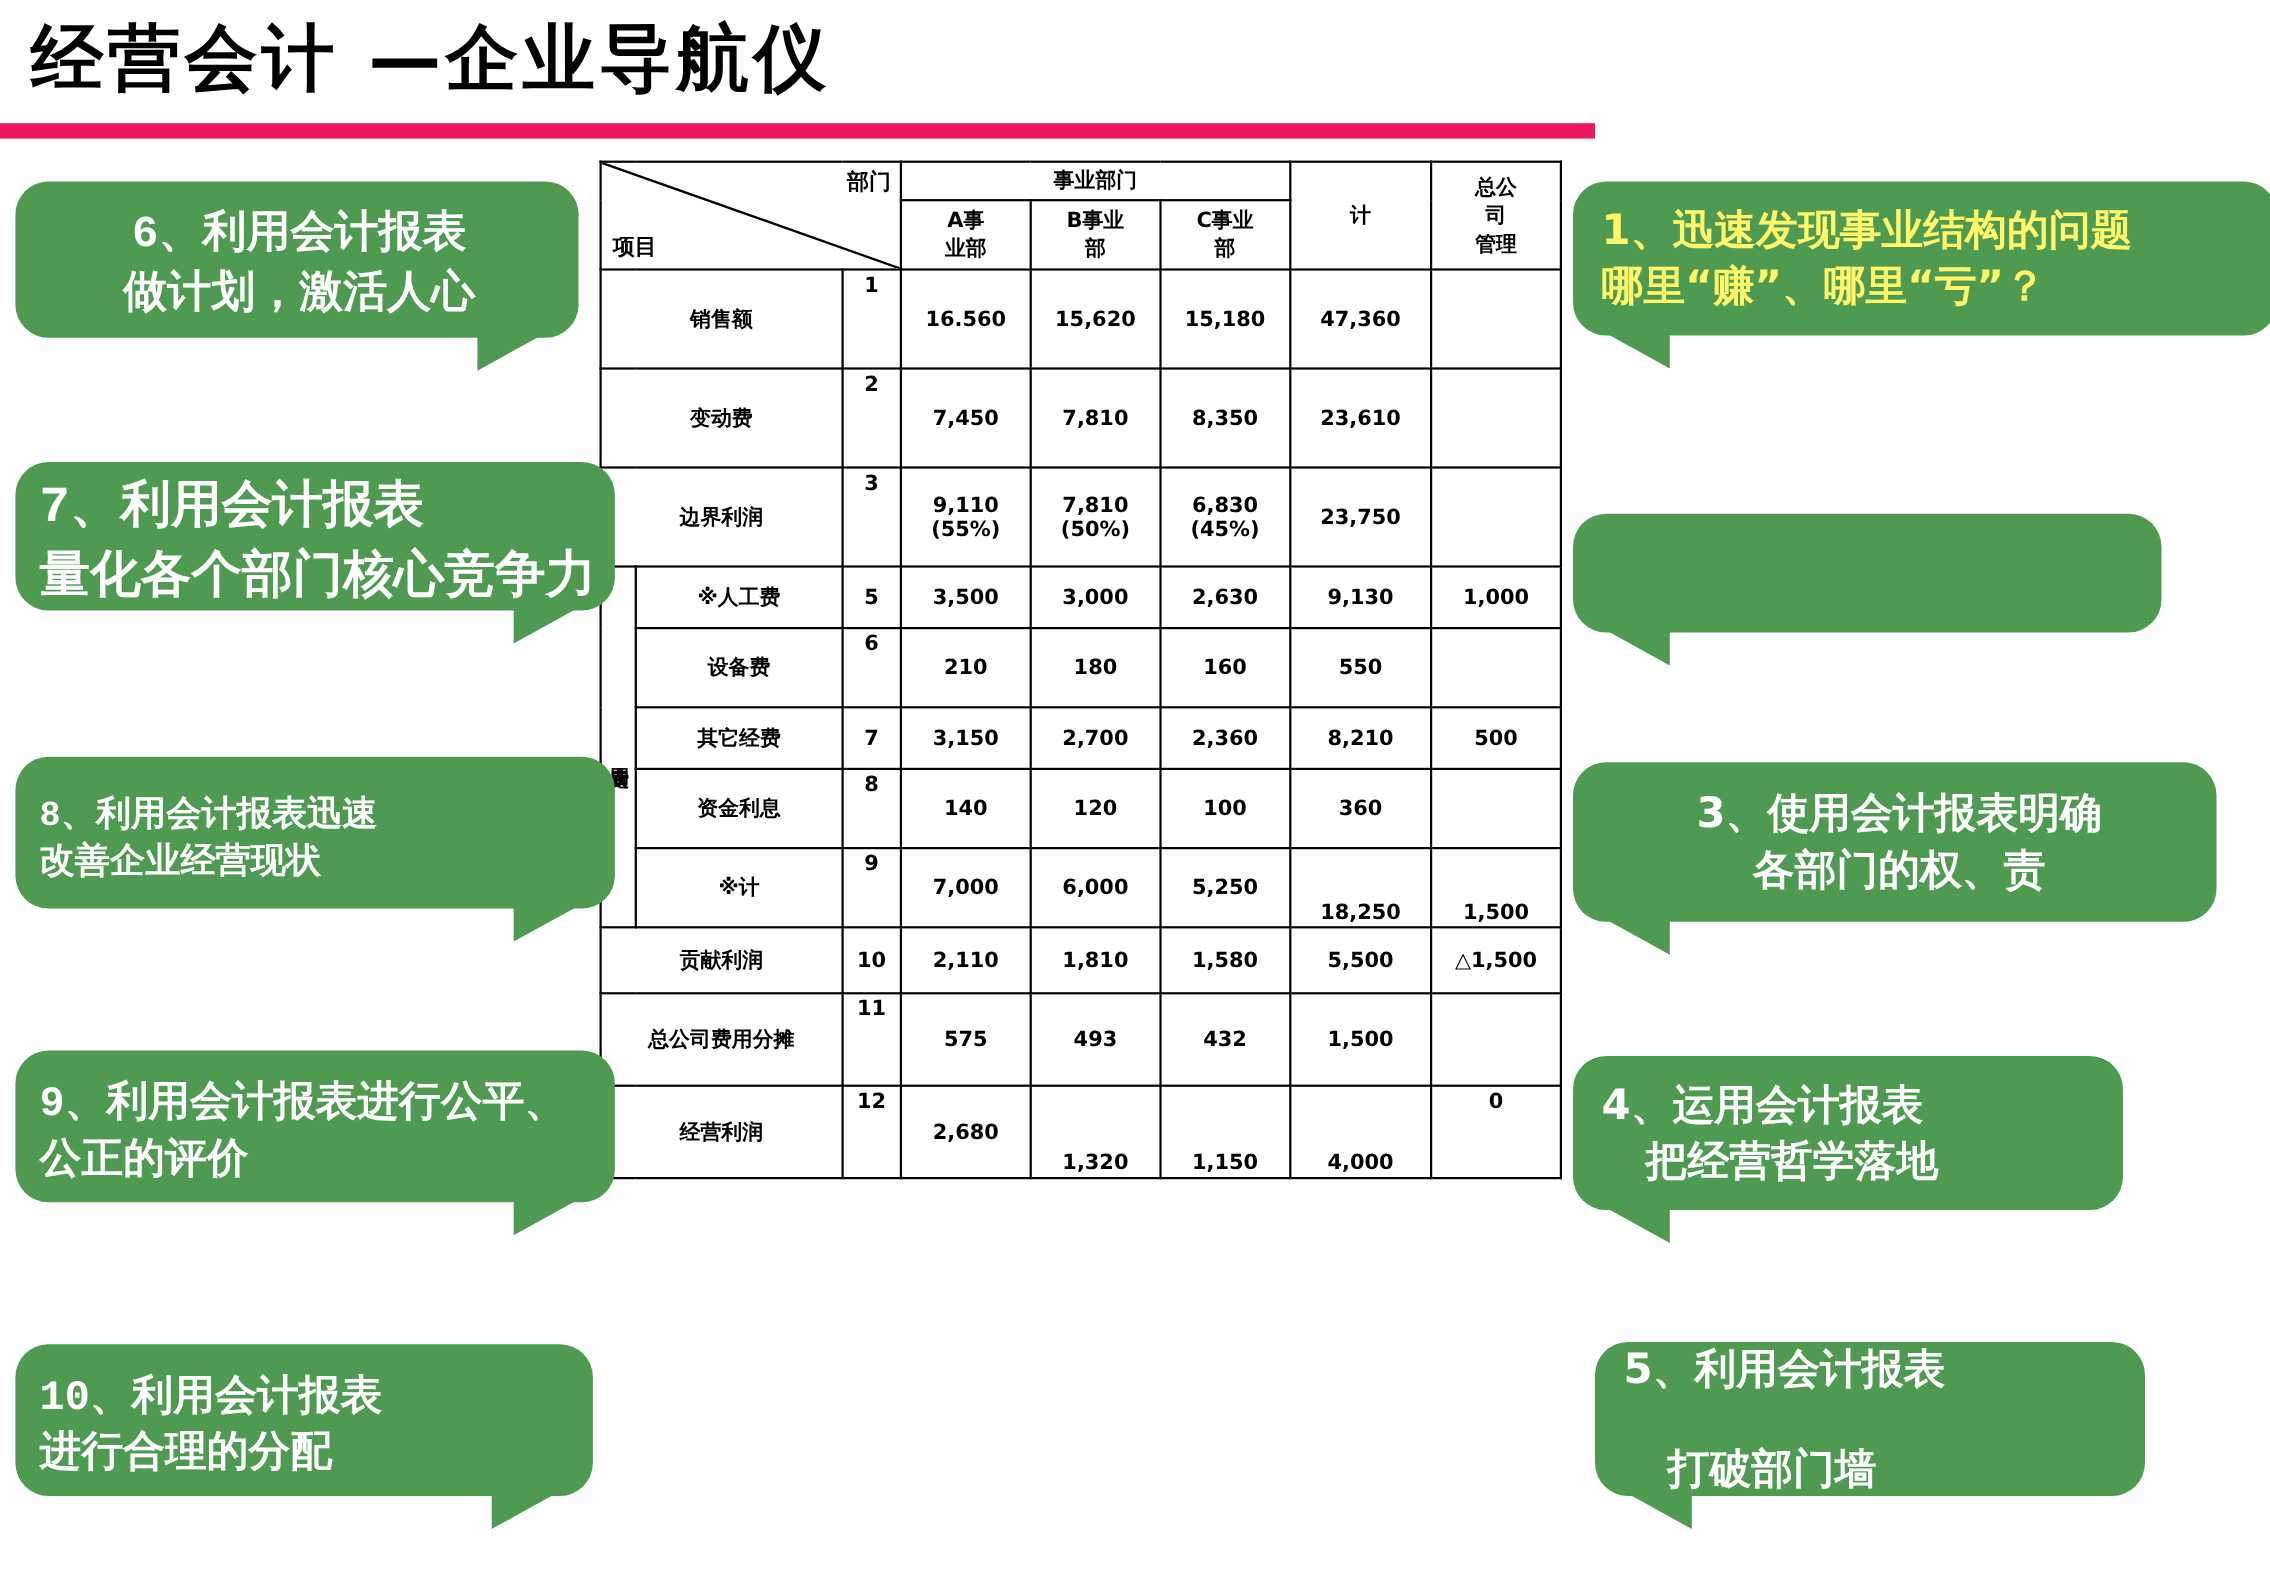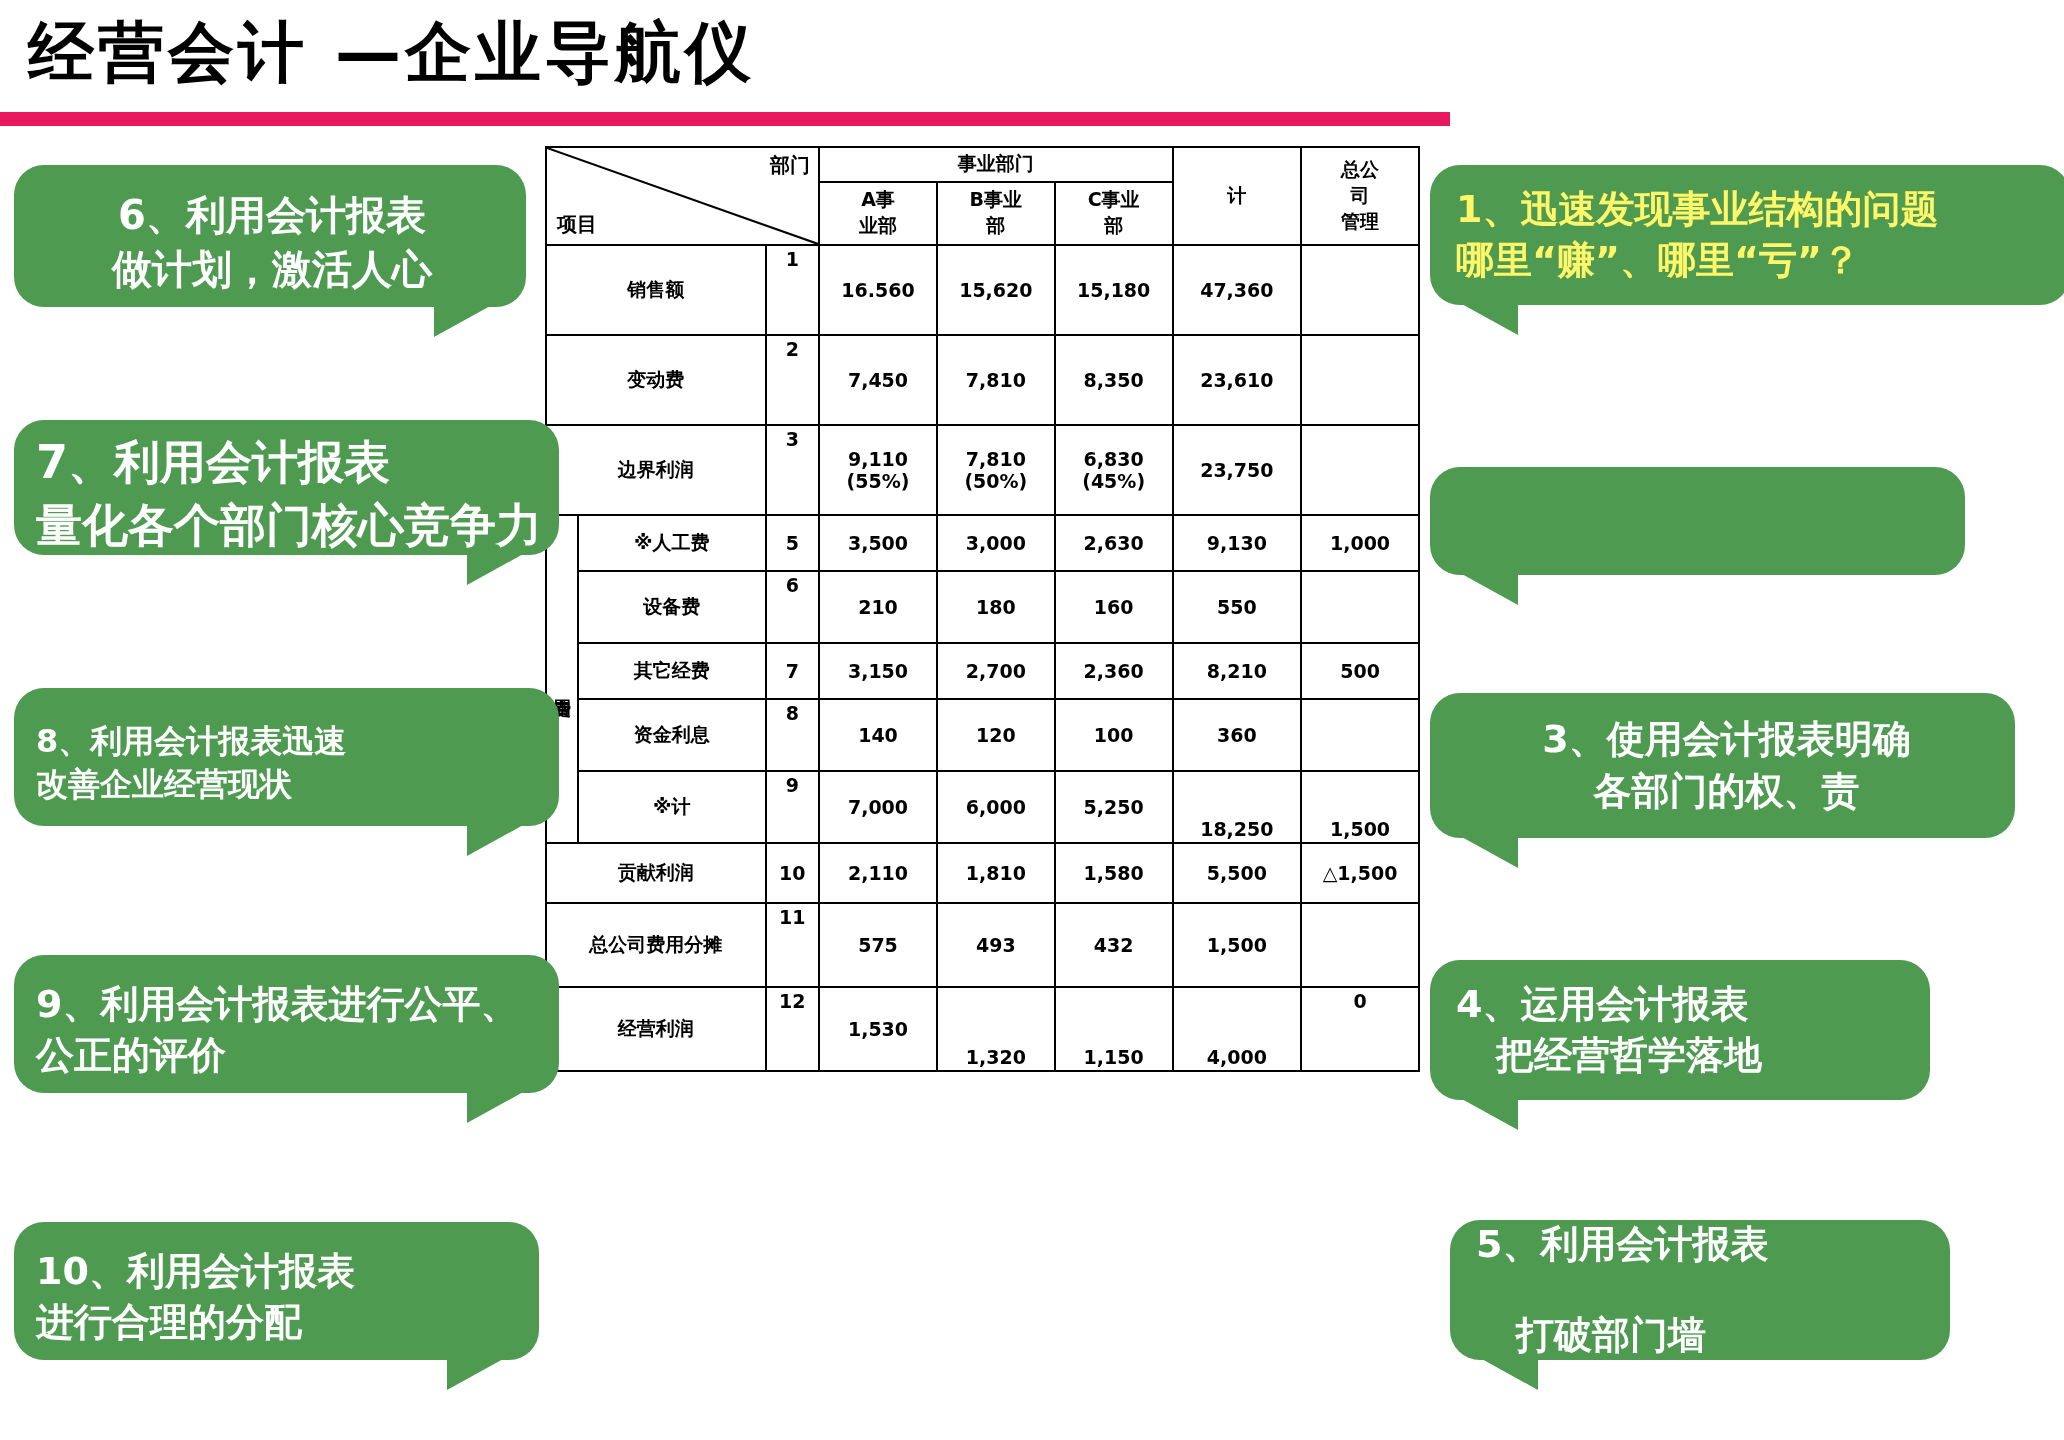--- a/index.html
+++ b/index.html
@@ -78,21 +78,21 @@
     position:absolute;
     background:#4e9a51;
     border-radius:30px;
     color:#ffffff;
     font-weight:bold;
     font-family:"DejaVu Sans", sans-serif;
     display:flex; flex-direction:column; justify-content:center;
     box-sizing:border-box;
   }
   .callout .line { white-space:nowrap; }
-  .callout.left { padding:24px 18px 12px 22px; }
+  .callout.left { padding:24px 18px 12px 22px;font-family:Liberation Mono, monospace; }
   .callout.right { padding:12px 18px 12px 26px; }
   .callout .tail {
     position:absolute; width:0; height:0;
   }
   
   .callout.left .tail {
     right:34px; bottom:-30px;
     border-left:0 solid transparent;
     border-top:32px solid #4e9a51;
     border-right:58px solid transparent;
@@ -264,21 +264,21 @@
         <td class="num">575</td>
         <td class="num">493</td>
         <td class="num">432</td>
         <td class="num">1,500</td>
         <td></td>
       </tr>
 
       <tr style="height:84px">
         <td colspan="2">经营利润</td>
         <td style="vertical-align:top">12</td>
-        <td class="num">1,530</td>
+        <td class="num">2,680</td>
         <td class="num" style="vertical-align:bottom">1,320</td>
         <td class="num" style="vertical-align:bottom">1,150</td>
         <td class="num" style="vertical-align:bottom">4,000</td>
         <td class="num" style="vertical-align:top">0</td>
       </tr>
     </tbody>
   </table>
 </div>
 
 <div class="callout left" style="left:14px; top:165px; width:512px; height:142px; font-size:40px; line-height:1.35; align-items:center;">

